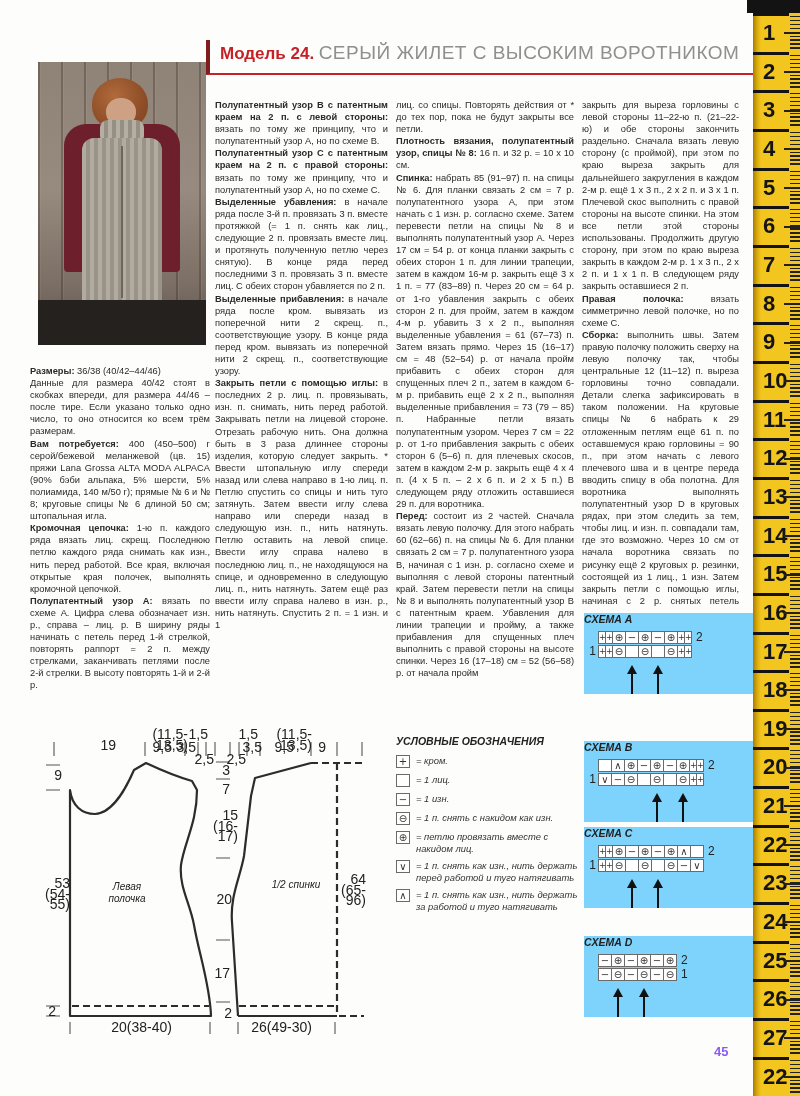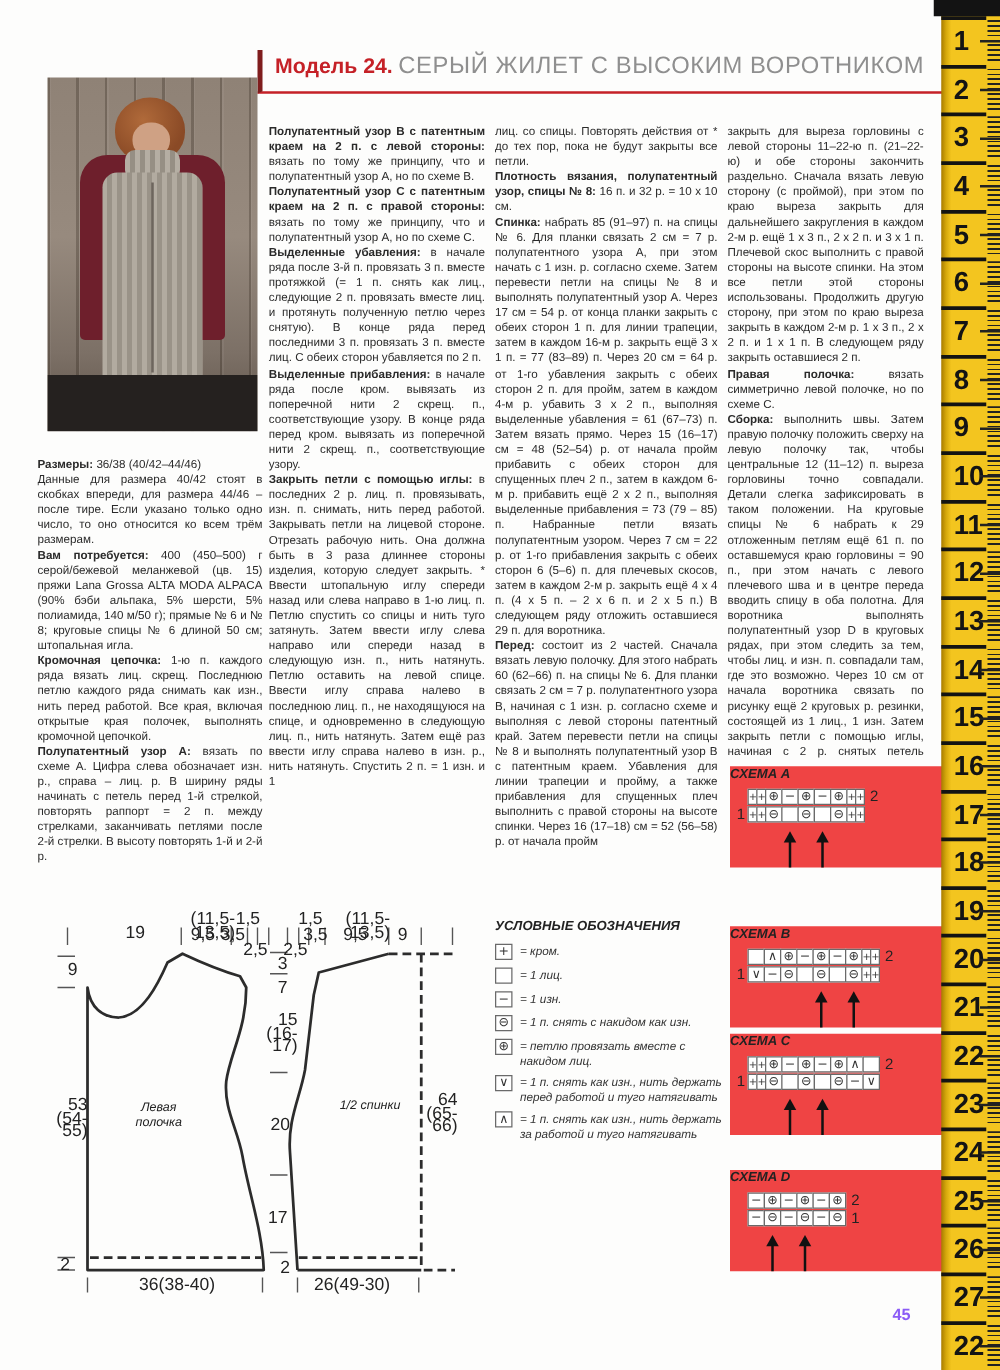--- a/index.html
+++ b/index.html
@@ -31,21 +31,21 @@
   .para b{font-weight:bold;}
   
   .legend{position:absolute;left:396px;top:735px;width:186px;}
   .lg-title{font-style:italic;font-weight:bold;font-size:10.5px;margin-bottom:8px;}
   .lg-row{display:flex;align-items:flex-start;margin-bottom:6px;}
   .cell{box-sizing:border-box;flex:0 0 14px;width:14px;height:13px;border:1px solid #6a6a6a;background:#fff;
         font-family:"DejaVu Sans",sans-serif;font-size:10px;line-height:11px;text-align:center;color:#333;}
   .cell.narrow{flex:0 0 8px;width:8px;font-size:8px;}
   .lg-txt{font-style:italic;font-size:9.4px;line-height:11.5px;margin-left:6px;color:#333;}
   
-  .chart{position:absolute;left:584px;width:172px;background:#ef4444;}
+  .chart{position:absolute;left:584px;width:172px;background:#7dd3fc;}
   .ch-title{font-style:italic;font-weight:bold;font-size:10.5px;margin-bottom:5px;}
   .ch-row{display:flex;align-items:center;}
   .ch-row .cell{margin-left:-1px;}
   .ch-lab{flex:0 0 12px;width:12px;font-size:12px;color:#222;text-align:right;padding-right:3px;}
   .ch-lab.right{text-align:left;padding:0 0 0 4px;}
   .ch-arrows{display:flex;margin-top:2px;}
   .acell{flex:0 0 14px;width:14px;margin-left:-1px;display:flex;justify-content:center;}
   .acell.narrow{flex:0 0 8px;width:8px;}
   .arrow{position:relative;width:2px;height:26px;background:#111;margin-top:8px;}
   .arrow::before{content:'';position:absolute;top:-8px;left:-4px;border:5px solid transparent;border-bottom:9px solid #111;}
@@ -363,23 +363,23 @@
       <span class="m" style="left: 282px; top: 16px; width: 20px;">9</span>
       <span class="m" style="left: 22px; top: 44px; width: 16px;">9</span>
       <span class="m" style="left: 12px; top: 152px; width: 34px;">53 (54-55)</span>
       <span class="m" style="left: 190px; top: 39px; width: 16px;">3</span>
       <span class="m" style="left: 190px; top: 58px; width: 16px;">7</span>
       <span class="m" style="left: 182px; top: 84px; width: 32px;">15 (16-17)</span>
       <span class="m" style="left: 188px; top: 168px; width: 20px;">20</span>
       <span class="m" style="left: 186px; top: 242px; width: 20px;">17</span>
       <span class="m" style="left: 192px; top: 282px; width: 16px;">2</span>
       <span class="m" style="left: 18px; top: 280px; width: 14px;">2</span>
-      <span class="m" style="left: 86px; top: 296px; width: 62px;">36(38-40)</span>
+      <span class="m" style="left: 86px; top: 296px; width: 62px;">20(38-40)</span>
       <span class="m" style="left: 226px; top: 296px; width: 62px;">26(49-30)</span>
-      <span class="m" style="left: 310px; top: 148px; width: 32px;">64 (65-66)</span>
+      <span class="m" style="left: 310px; top: 148px; width: 32px;">64 (65-96)</span>
     </div>
 </div>
 
 <div class="ruler">
   <div class="ruler-cap"></div>
   <div class="ruler-body">
       <div class="ruler-seg">
         <span class="ruler-num">1</span>
         <span class="ruler-ticks"></span>
       </div>

